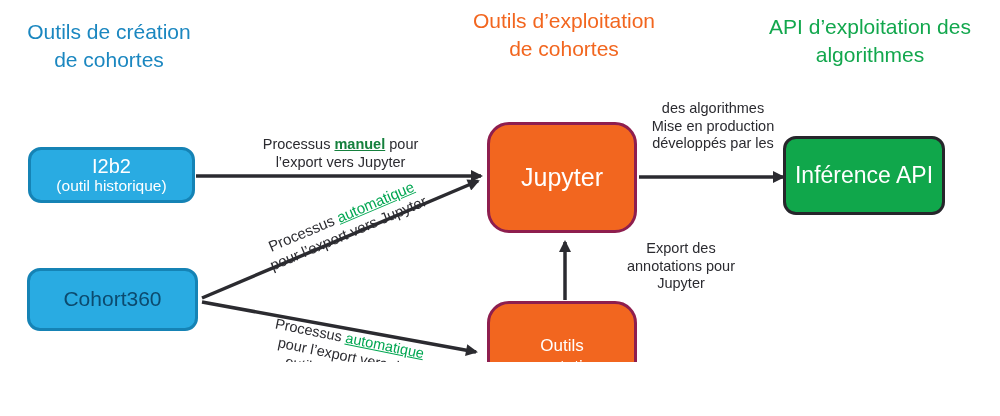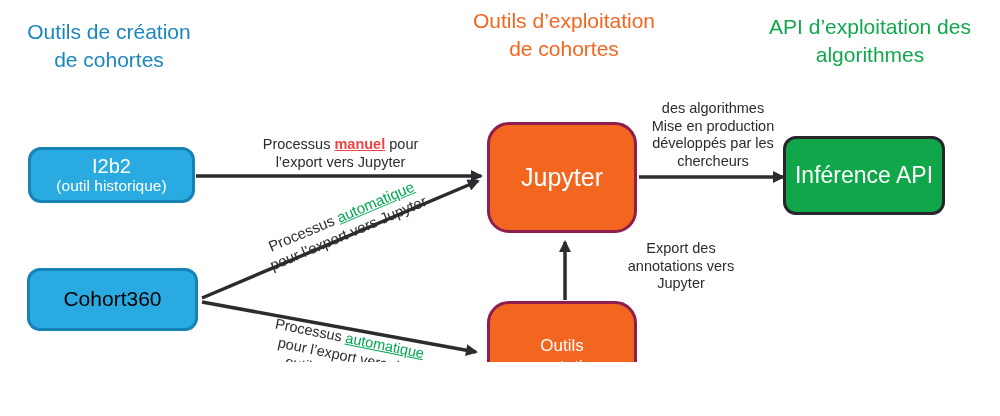--- a/index.html
+++ b/index.html
@@ -77,59 +77,58 @@
     <line x1="202" y1="302" x2="476" y2="352" stroke="#2B2B30" stroke-width="3.5" marker-end="url(#ah)"></line>
     <line x1="565" y1="300" x2="565" y2="242" stroke="#2B2B30" stroke-width="3.5" marker-end="url(#ah)"></line>
     <line x1="639" y1="177" x2="783" y2="177" stroke="#2B2B30" stroke-width="3.5" marker-end="url(#ah)"></line>
   </svg>
 
   <div class="node node-cyan" style="left: 28px; top: 147px; width: 167px; height: 56px; background-color: rgb(41, 171, 226); border-color: rgb(21, 131, 181); color: rgb(255, 255, 255);">
     <span class="title-sm">I2b2</span>
     <span class="subtitle">(outil historique)</span>
   </div>
 
-  <div class="node node-cyan" style="left: 27px; top: 268px; width: 171px; height: 63px; background-color: rgb(41, 171, 226); border-color: rgb(21, 131, 181); color: #000000;">
+  <div class="node node-cyan" style="left: 27px; top: 268px; width: 171px; height: 63px; background-color: rgb(41, 171, 226); border-color: rgb(21, 131, 181); color: #0c4a6e;">
     <span class="title-md">Cohort360</span>
   </div>
 
   <div class="node node-orange" style="left: 487px; top: 122px; width: 150px; height: 111px; background-color: rgb(242, 102, 31); border-color: rgb(142, 30, 78); color: rgb(255, 255, 255);">
     <span class="title-lg">Jupyter</span>
   </div>
 
   <div class="node node-orange" style="left: 487px; top: 301px; width: 150px; height: 110px; background-color: rgb(242, 102, 31); border-color: rgb(142, 30, 78); color: rgb(255, 255, 255);">
     <span class="two-line blk">Outils</span>
     <span class="two-line blk">annotation</span>
   </div>
 
   <div class="node node-green" style="left: 774px; top: 136px; width: 162px; height: 79px; background-color: rgb(16, 167, 75); border-color: rgb(38, 38, 43); color: rgb(255, 255, 255); margin-left: 9px;">
     <span style="font-size:23px;">Inférence API</span>
   </div>
 
   <div class="edge-label" style="left:238px; top:136px; width:205px;">
-    <span class="blk"><span>Processus </span><span class="kw kw-bold" style="color: #ef4444;">manuel</span><span> pour</span></span>
+    <span class="blk"><span>Processus </span><span class="kw kw-bold" style="color: #15803d;">manuel</span><span> pour</span></span>
     <span class="blk">l’export vers Jupyter</span>
   </div>
 
   <div class="edge-label" style="left:220px; top:207px; width:250px; font-size:15px; transform:rotate(-23deg);">
     <span class="blk"><span>Processus </span><span class="kw" style="color: rgb(0, 166, 81);">automatique</span></span>
     <span class="blk">pour l’export vers Jupyter</span>
   </div>
 
   <div class="edge-label" style="left:240px; top:330px; width:212px; transform:rotate(11.5deg);">
     <span class="blk"><span>Processus </span><span class="kw" style="color: rgb(0, 166, 81);">automatique</span></span>
     <span class="blk">pour l’export vers des</span>
     <span class="blk">outils d’annotation</span>
   </div>
 
   <div class="edge-label" style="left:615px; top:240px; width:132px;">
     <span class="blk">Export des</span>
-    <span class="blk">annotations vers</span>
+    <span class="blk">annotations pour</span>
     <span class="blk">Jupyter</span>
   </div>
 
   <div class="edge-label" style="left:633px; top:100px; width:160px;">
     <span class="blk">des algorithmes</span>
     <span class="blk">Mise en production</span>
     <span class="blk">développés par les</span>
-    <span class="blk">chercheurs</span>
   </div>
 
 </div>
 
 </body></html>

